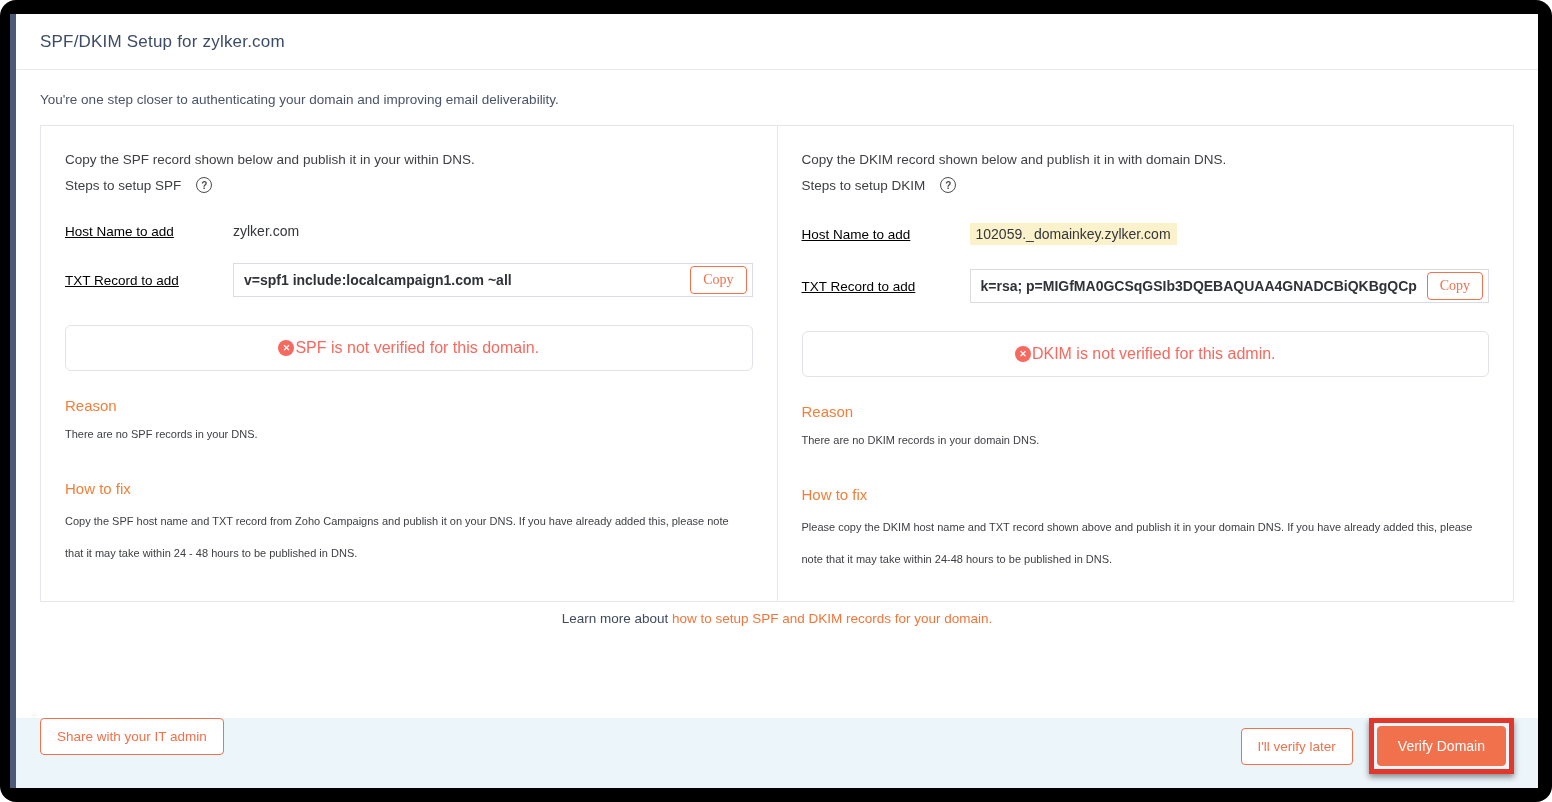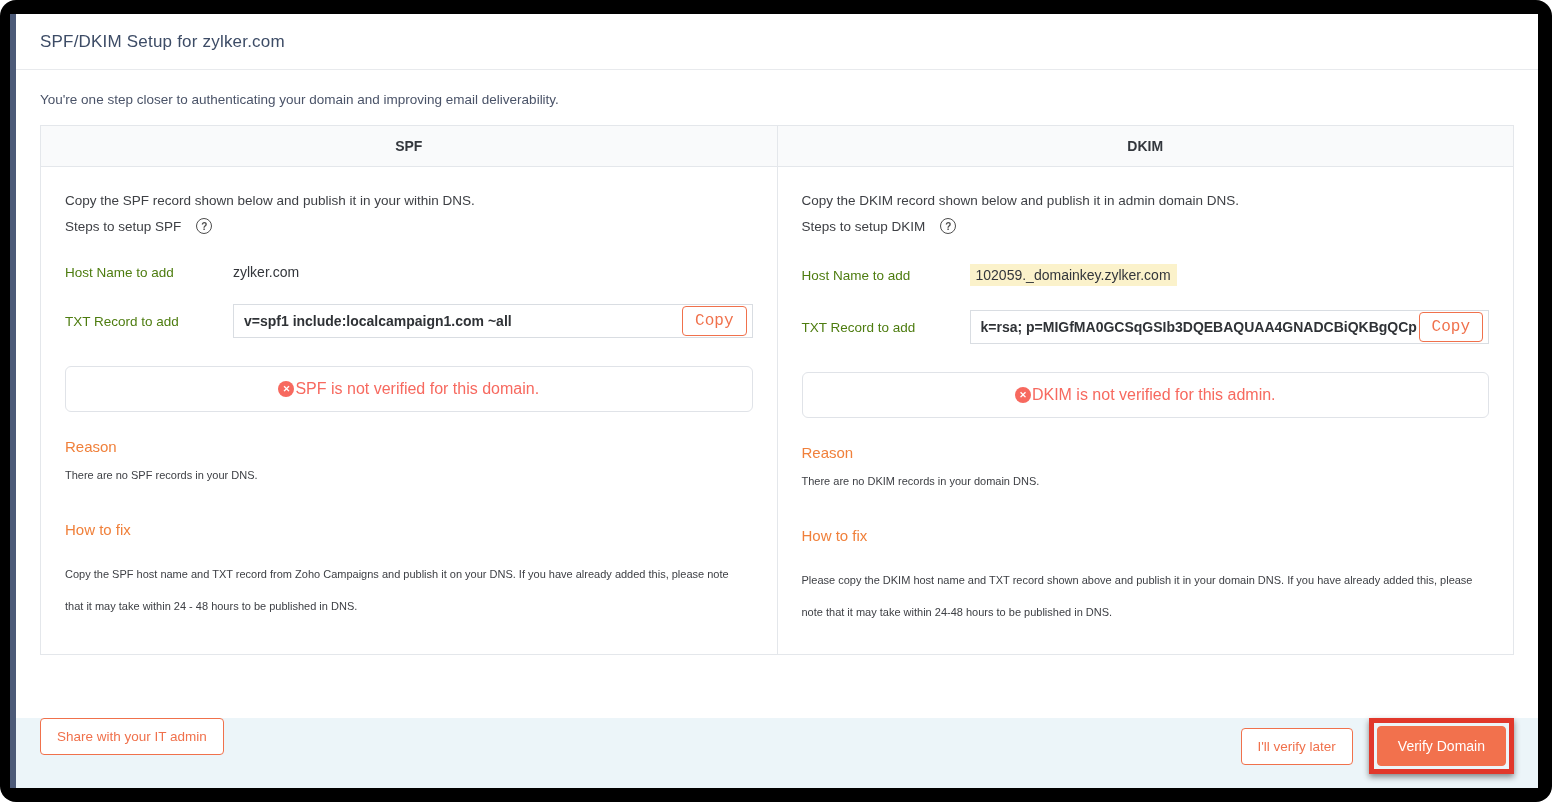--- a/index.html
+++ b/index.html
@@ -47,54 +47,54 @@
 
   .intro { font-size:13.5px; color:#3e4045; }
   .steps { margin-top:10px; font-size:13.5px; color:#3e4045; display:flex; align-items:center; gap:15px; }
   .help-icon {
     width:16px; height:16px; border:1.2px solid #4d4d4d; border-radius:50%;
     display:inline-flex; align-items:center; justify-content:center;
     font-size:10px; color:#4d4d4d; font-weight:bold;
   }
 
   .kv-row { display:flex; align-items:center; margin-top:30px; }
-  .kv-label { width:168px; flex:0 0 168px; font-size:13.5px; color:#4d7c0f; }
+  .kv-label { width:168px; flex:0 0 168px; font-size:13.5px; color:#000000;text-decoration:underline; }
   .kv-value { font-size:14px; color:#33363b; }
   .hl-yellow { background:#fbf2cb; padding:3px 6px; }
 
   .txt-row { margin-top:24px; }
   .txt-box {
     flex:1; min-width:0; height:34px; border:1px solid #d9dde2; background:#fff;
     display:flex; align-items:center;
   }
   .txt-value {
     flex:1; min-width:0; padding:0 10px; font-size:14px; color:#2f3236;
     white-space:nowrap; overflow:hidden;font-weight:bold;
   }
   .copy-btn {
     flex:0 0 auto; margin-right:5px; background:#fff; border:1px solid #f0714c;
-    color:#f0714c; border-radius:4px; font-size:16px; padding:5px 12px;
-    font-family:Liberation Mono, monospace; cursor:pointer;
+    color:#f0714c; border-radius:4px; font-size:14px; padding:5px 12px;
+    font-family:Liberation Serif, serif; cursor:pointer;
   }
 
   .status-box {
     margin-top:28px; height:46px; border:1px solid #e0e3e8; border-radius:6px;
     display:flex; align-items:center; justify-content:center;
     color:#f7695f; font-size:16px;
   }
   .error-icon {
     width:16px; height:16px; background:#f7695f; border-radius:50%;
     display:inline-flex; align-items:center; justify-content:center;
     color:#fff; font-size:9px; font-weight:bold; margin-right:1px;
   }
 
   .section-heading { margin-top:26px; font-size:15px; color:#f0803b; }
   .section-text { margin-top:14px; font-size:11px; color:#3e4045; }
   .fix-heading { margin-top:40px; }
-  .fix-text { margin-top:20px; line-height:32px; padding-right:6px; }
+  .fix-text { margin-top:8px; line-height:32px; padding-right:6px; }
 
   .learn-more {
     margin-top:9px; text-align:center; font-size:13.5px; color:#414b5e;
   }
   .learn-link { color:#f2763b; cursor:pointer; }
 
   .dlg-footer {
     margin-top:auto; height:70px; flex:0 0 70px; background:#ecf5f9;
     display:flex; align-items:flex-start; padding:0 24px;
   }
@@ -118,24 +118,20 @@
 
   <div class="dialog">
 
     <div class="dlg-header">
       <span>SPF/DKIM Setup for zylker.com</span>
     </div>
 
     <div class="dlg-sub">You're one step closer to authenticating your domain and improving email deliverability.</div>
 
     <div class="table">
-      <div class="table-head">
-        <div class="th">SPF</div>
-        <div class="th">DKIM</div>
-      </div>
 
       <div class="table-body">
 
         <div class="col">
           <div class="col-inner">
             <div class="intro">Copy the SPF record shown below and publish it in your within DNS.</div>
             <div class="steps">
               <span>Steps to setup SPF</span>
               <span class="help-icon">?</span>
             </div>
@@ -161,21 +157,21 @@
             <div class="section-heading">Reason</div>
             <div class="section-text">There are no SPF records in your DNS.</div>
 
             <div class="section-heading fix-heading">How to fix</div>
             <div class="section-text fix-text">Copy the SPF host name and TXT record from Zoho Campaigns and publish it on your DNS. If you have already added this, please note that it may take within 24 - 48 hours to be published in DNS.</div>
           </div>
         </div>
 
         <div class="col">
           <div class="col-inner">
-            <div class="intro">Copy the DKIM record shown below and publish it in admin domain DNS.</div>
+            <div class="intro">Copy the DKIM record shown below and publish it in with domain DNS.</div>
             <div class="steps">
               <span>Steps to setup DKIM</span>
               <span class="help-icon">?</span>
             </div>
 
             <div class="kv-row">
               <span class="kv-label">Host Name to add</span>
               <span class="kv-value hl-yellow">102059._domainkey.zylker.com</span>
             </div>
 
@@ -196,20 +192,23 @@
             <div class="section-text">There are no DKIM records in your domain DNS.</div>
 
             <div class="section-heading fix-heading">How to fix</div>
             <div class="section-text fix-text">Please copy the DKIM host name and TXT record shown above and publish it in your domain DNS. If you have already added this, please note that it may take within 24-48 hours to be published in DNS.</div>
           </div>
         </div>
 
       </div>
     </div>
 
+    <div class="learn-more">
+      <span>Learn more about </span><span class="learn-link">how to setup SPF and DKIM records for your domain.</span>
+    </div>
 
     <div class="dlg-footer">
       <button class="btn btn-outline">Share with your IT admin</button>
       <div class="footer-right">
         <button class="btn btn-outline">I'll verify later</button>
         <span class="annot-box">
           <button class="btn btn-filled">Verify Domain</button>
         </span>
       </div>
     </div>

